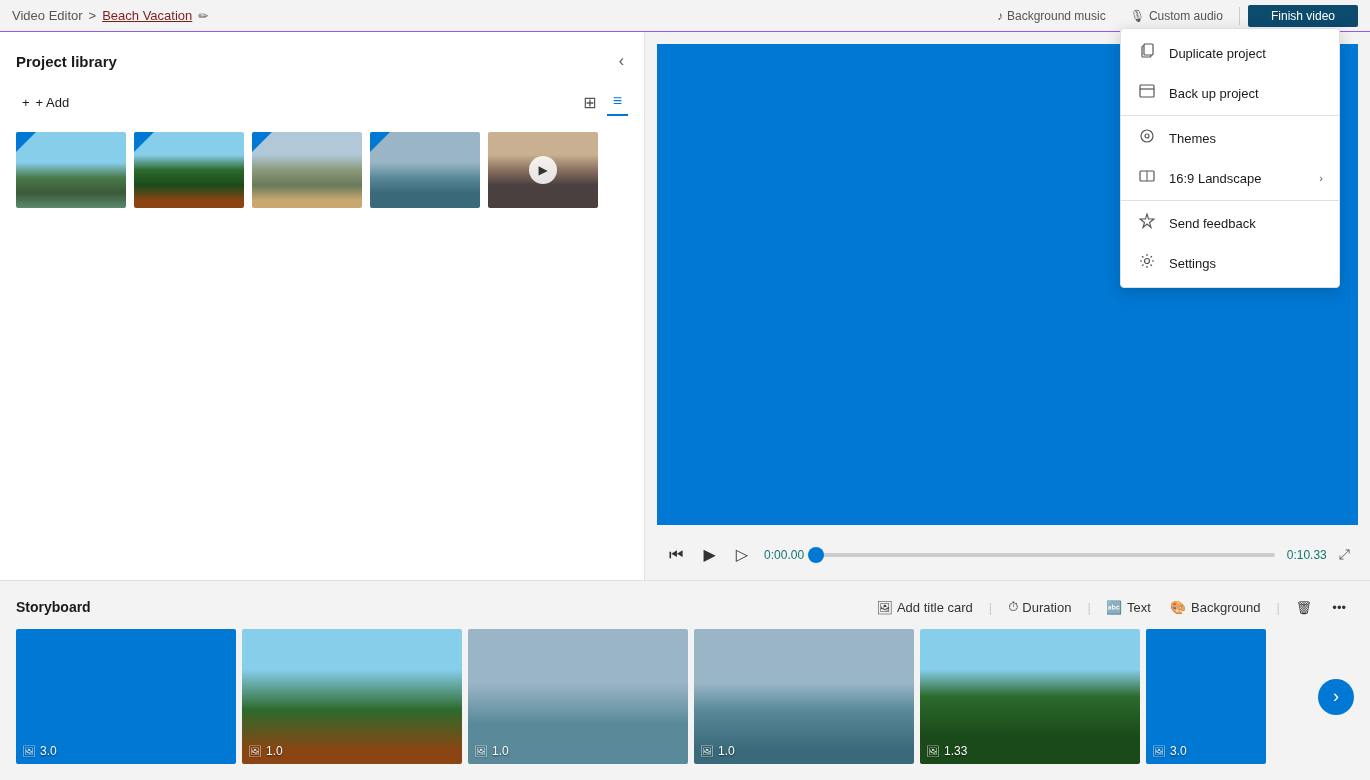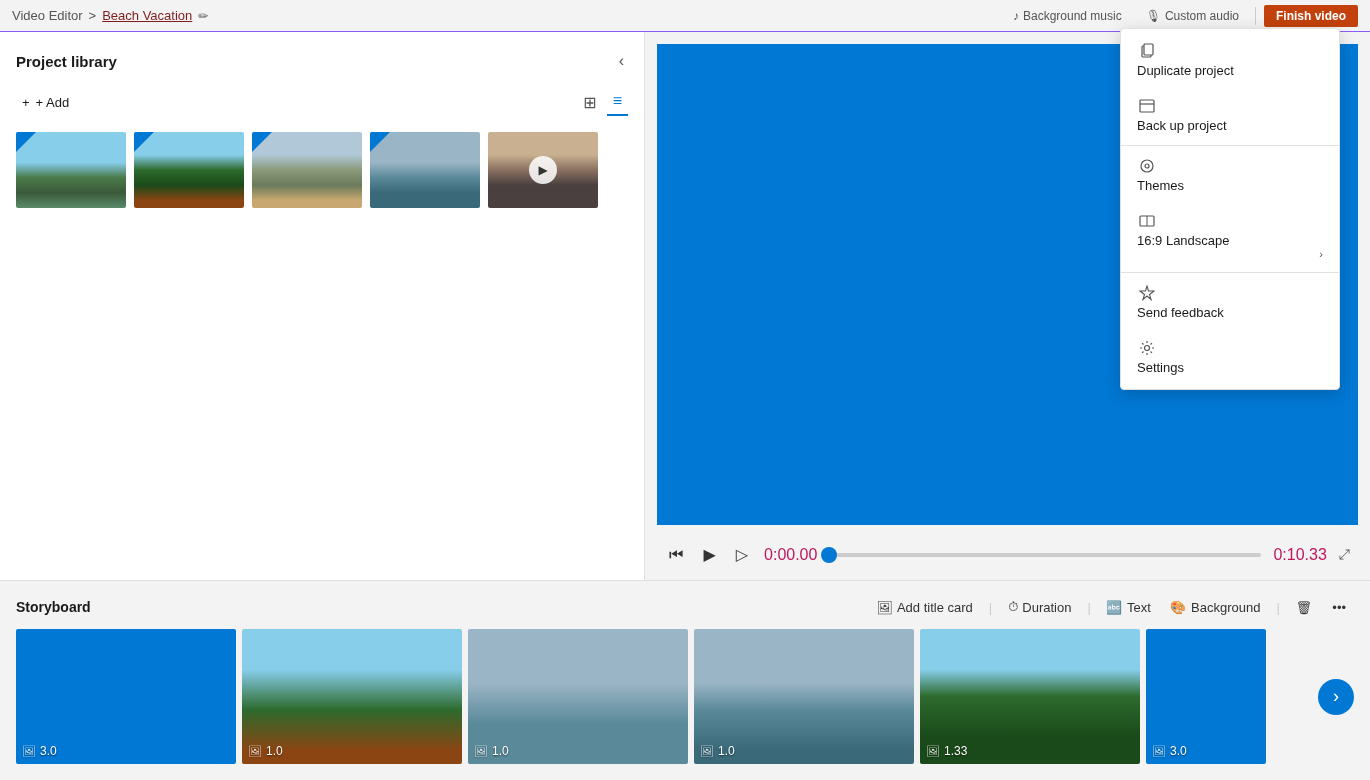--- a/index.html
+++ b/index.html
@@ -187,21 +187,21 @@
     }
     .progress-thumb {
       position: absolute;
       left: 0; top: 50%;
       transform: translate(-50%, -50%);
       width: 16px; height: 16px;
       background: #0078d4;
       border-radius: 50%;
       cursor: pointer;
     }
-    .time-label { font-size: 16px; color: #be185d; }
+    .time-label { font-size: 12px; color: #0f766e; }
     .fullscreen-btn {
       background: none;
       border: none;
       cursor: pointer;
       font-size: 14px;
       color: #555;
     }
 
     
     .storyboard {
@@ -304,26 +304,27 @@
       width: 220px;
       background: white;
       border: 1px solid #e0e0e0;
       box-shadow: 0 4px 16px rgba(0,0,0,0.18);
       border-radius: 4px;
       z-index: 100;
       padding: 4px 0;
     }
     .menu-item {
       display: flex;
+      align-items: center;
+      gap: 12px;
       padding: 10px 16px;
       font-size: 13px;
       color: #1a1a1a;
       cursor: pointer;
       position: relative;
-      flex-direction: column;
     }
     .menu-icon {
       font-size: 16px;
       color: #555;
       width: 20px;
       text-align: center;
     }
     .menu-chevron {
       margin-left: auto;
       font-size: 11px;
@@ -348,21 +349,21 @@
   <div class="top-bar-right">
     <button class="top-bar-btn">
       <span>♪</span>
       <span>Background music</span>
     </button>
     <button class="top-bar-btn">
       <span>🎙</span>
       <span>Custom audio</span>
     </button>
     <div class="separator-v"></div>
-    <button class="top-bar-btn" style="background:#c2410c;color:white;padding:4px 12px;border-radius:2px;font-weight:bold;">
+    <button class="top-bar-btn" style="background:#0c4a6e;color:white;padding:4px 23px;border-radius:2px;">
       <span>Finish video</span>
     </button>
   </div>
 </div>
 
 <div class="main-area">
 
   <div class="left-panel">
     <div class="panel-header">
       <span class="panel-title">Project library</span>

